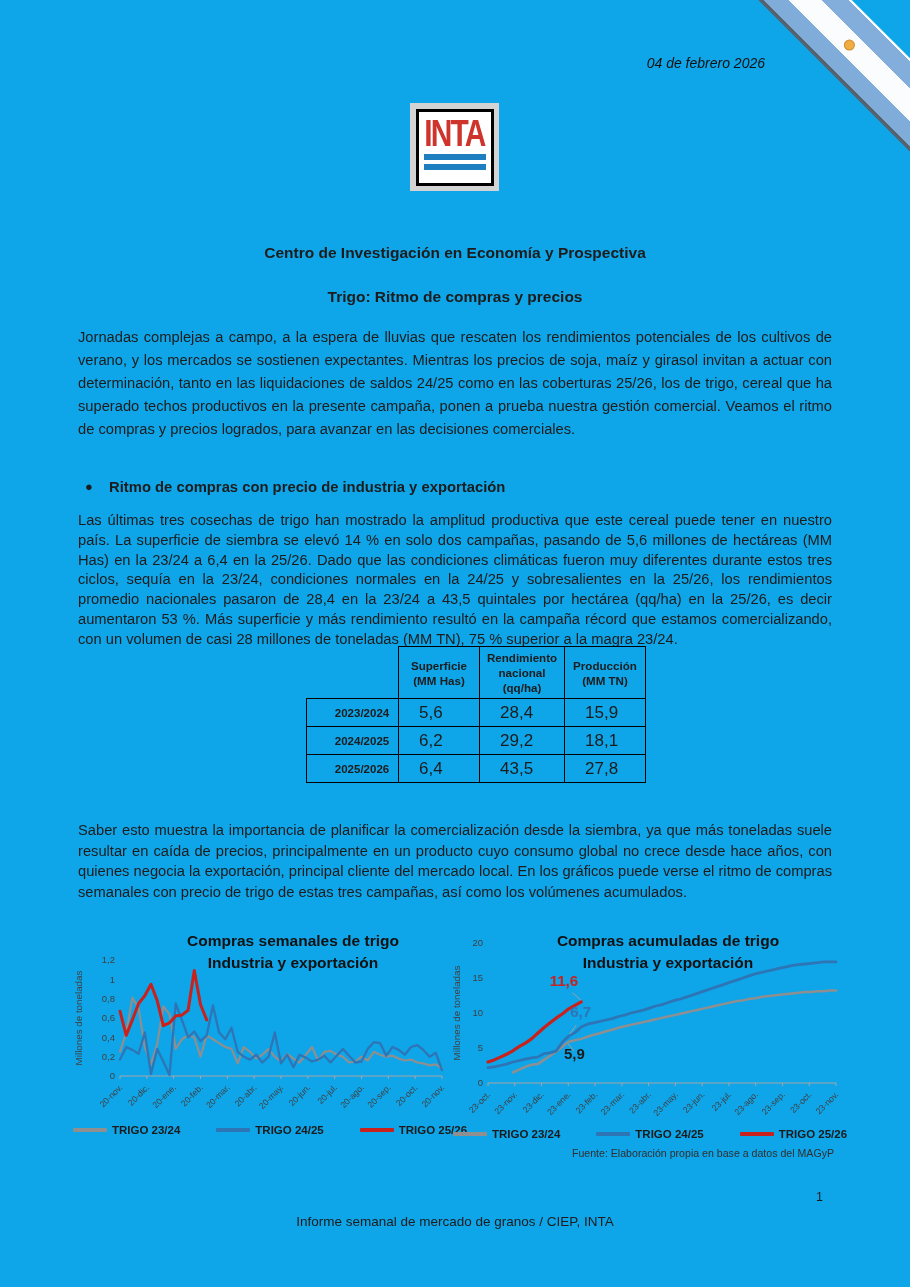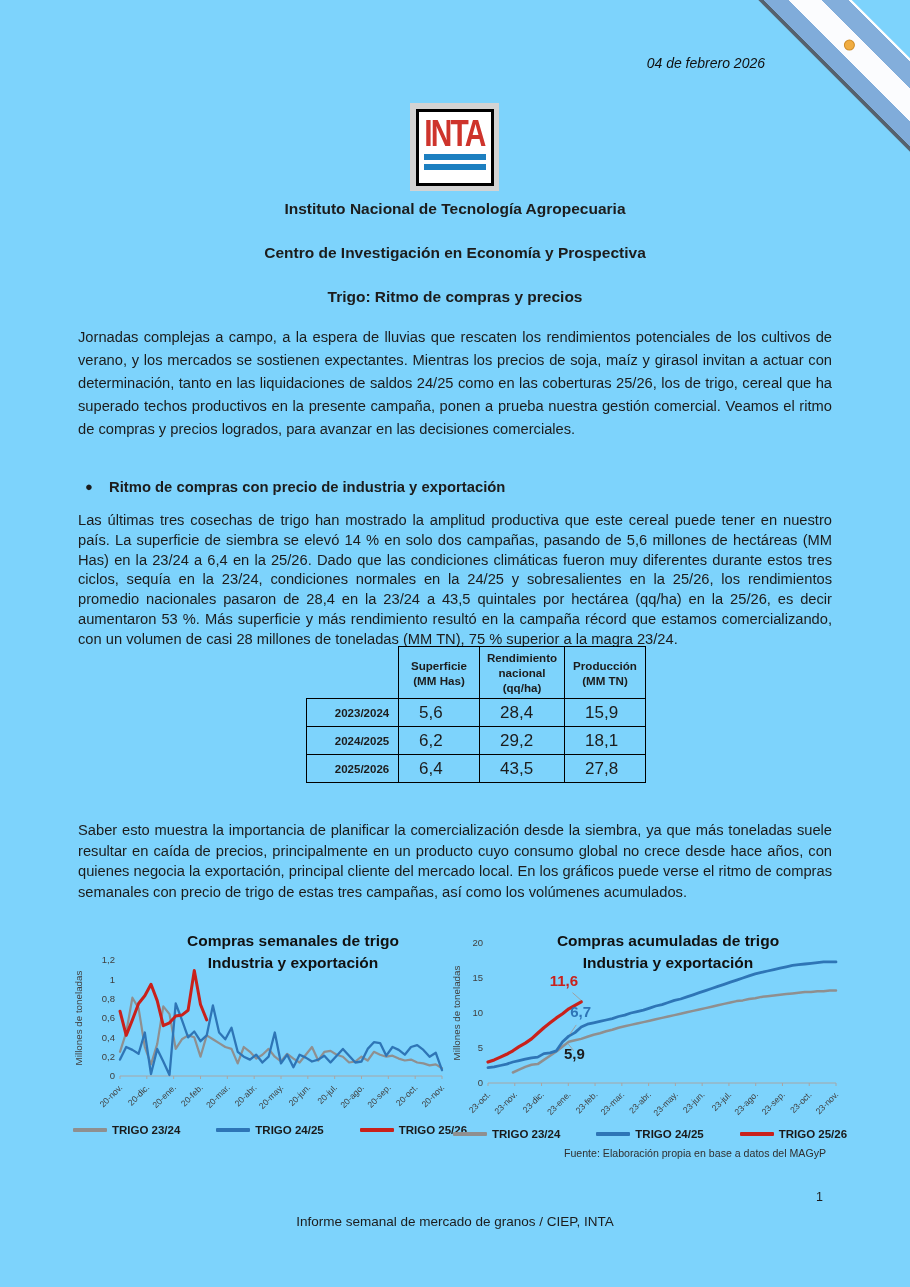--- a/index.html
+++ b/index.html
@@ -1,16 +1,16 @@
 <!DOCTYPE html>
 <html><head>
 <meta charset="utf-8">
 <style>
   html,body{margin:0;padding:0;background:#e8e8e8;}
-  .page{position:relative;width:910px;height:1287px;background:#7dd3fc;overflow:hidden;
+  .page{position:relative;width:910px;height:1287px;background:#0ea5e9;overflow:hidden;
         font-family:"Liberation Sans",sans-serif;color:#1c1c1c;margin:0 auto;}
   
   .ribbon{position:absolute;left:670px;top:22px;width:380px;height:66px;transform:rotate(45deg);
           background:linear-gradient(180deg,#ffffff 0px,#ffffff 2px,#83aedb 2px,#83aedb 21px,
           #fbfcfe 21px,#fbfcfe 45px,#80acda 45px,#80acda 62px,#55626f 62px,#55626f 66px);}
   .sun{position:absolute;left:170px;top:28px;width:9px;height:9px;border-radius:50%;
        background:#f0ad42;border:1px solid #cf8c28;}
   .date{position:absolute;top:55px;right:145px;font-style:italic;font-size:14px;color:#111;}
   
   .logo{position:absolute;left:410px;top:103px;width:89px;height:88px;background:#d3d3d3;
@@ -39,21 +39,21 @@
   
   .chart{position:absolute;}
   .c-titles{position:absolute;top:2px;text-align:center;font-weight:bold;font-size:15.5px;
             line-height:22px;z-index:2;color:#111;}
   .c-svg{position:absolute;top:0;left:0;}
   .legend{position:absolute;left:0;right:0;display:flex;justify-content:center;gap:36px;
           font-weight:bold;font-size:11.5px;color:#1a1a1a;align-items:center;}
   .legend .it{display:flex;align-items:center;gap:5px;}
   .legend .sw{width:34px;height:3.5px;border-radius:1px;}
   .fuente{position:absolute;left:556px;top:1147px;width:278px;font-size:10.6px;color:#2f2f2f;
-          text-align:center;}
+          text-align:right;}
   .pagenum{position:absolute;left:816px;top:1190px;font-size:12.5px;}
   .footer{position:absolute;left:0;top:1214px;width:100%;text-align:center;font-size:13.5px;}
 </style>
 </head>
 <body>
 
 <div class="page">
 
   <div class="ribbon">
     <div class="sun"></div>
@@ -62,21 +62,20 @@
   <div class="date">04 de febrero 2026</div>
 
   <div class="logo">
     <div class="logo-inner">
       <div class="logo-text">INTA</div>
       <div class="logo-bar first"></div>
       <div class="logo-bar"></div>
     </div>
   </div>
 
-  <div class="h1" style="top:200px">Instituto Nacional de Tecnología Agropecuaria</div>
   <div class="h1" style="top:244px">Centro de Investigación en Economía y Prospectiva</div>
   <div class="h1" style="top:288px">Trigo: Ritmo de compras y precios</div>
 
   <div class="para" style="top:326px;line-height:23px">Jornadas complejas a campo, a la espera de lluvias que rescaten los rendimientos potenciales de los cultivos de verano, y los mercados se sostienen expectantes. Mientras los precios de soja, maíz y girasol invitan a actuar con determinación, tanto en las liquidaciones de saldos 24/25 como en las coberturas 25/26, los de trigo, cereal que ha superado techos productivos en la presente campaña, ponen a prueba nuestra gestión comercial. Veamos el ritmo de compras y precios logrados, para avanzar en las decisiones comerciales.</div>
 
   <div class="bullet-line" style="top:479px"><span class="bullet-dot">●</span><span>Ritmo de compras con precio de industria y exportación</span></div>
 
   <div class="para" style="top:511px;line-height:19.8px">Las últimas tres cosechas de trigo han mostrado la amplitud productiva que este cereal puede tener en nuestro país. La superficie de siembra se elevó 14 % en solo dos campañas, pasando de 5,6 millones de hectáreas (MM Has) en la 23/24 a 6,4 en la 25/26. Dado que las condiciones climáticas fueron muy diferentes durante estos tres ciclos, sequía en la 23/24, condiciones normales en la 24/25 y sobresalientes en la 25/26, los rendimientos promedio nacionales pasaron de 28,4 en la 23/24 a 43,5 quintales por hectárea (qq/ha) en la 25/26, es decir aumentaron 53 %. Más superficie y más rendimiento resultó en la campaña récord que estamos comercializando, con un volumen de casi 28 millones de toneladas (MM TN), 75 % superior a la magra 23/24.</div>
 
   <table class="tbl">

